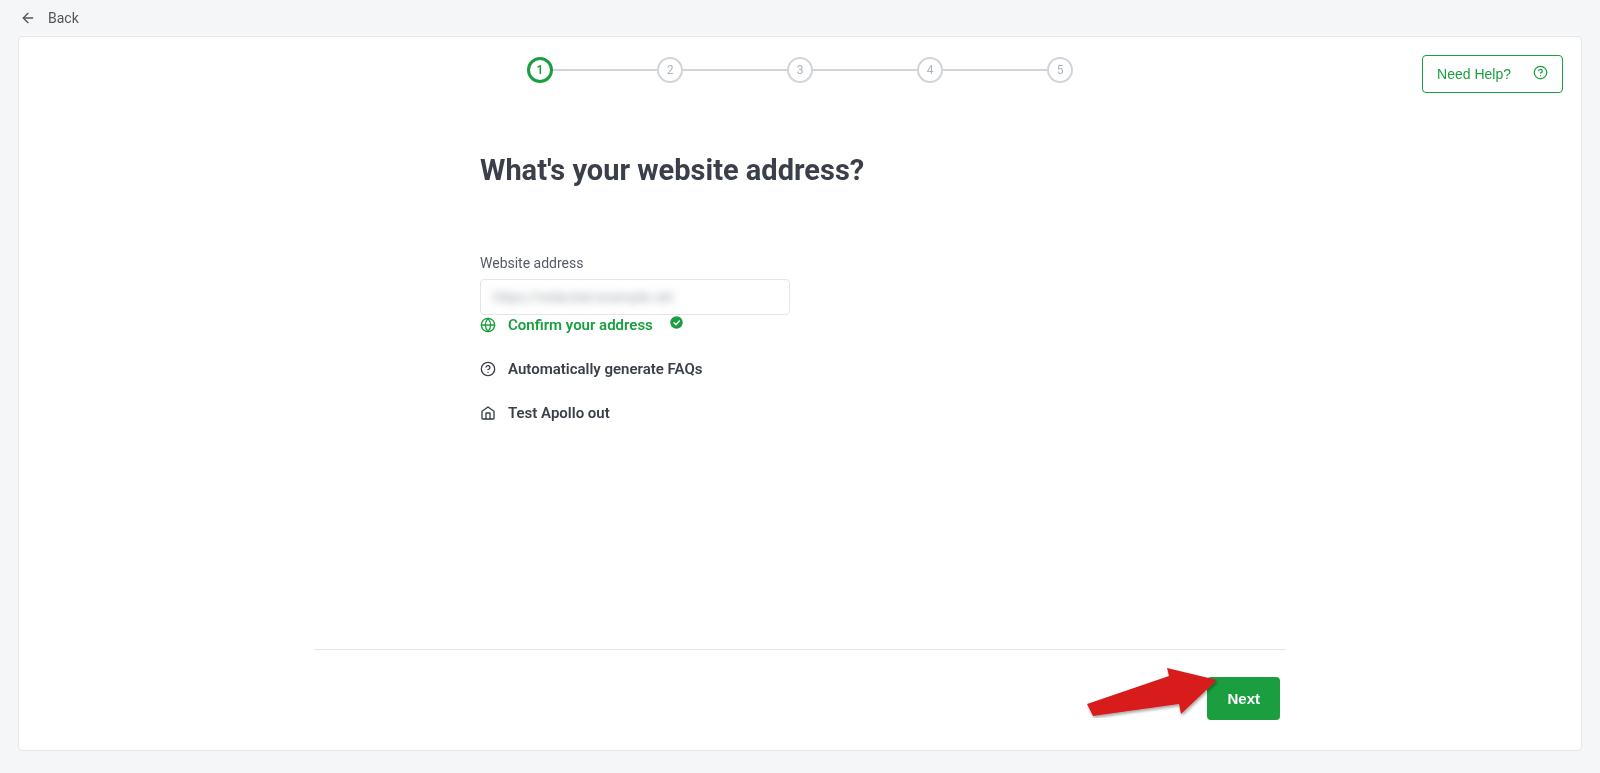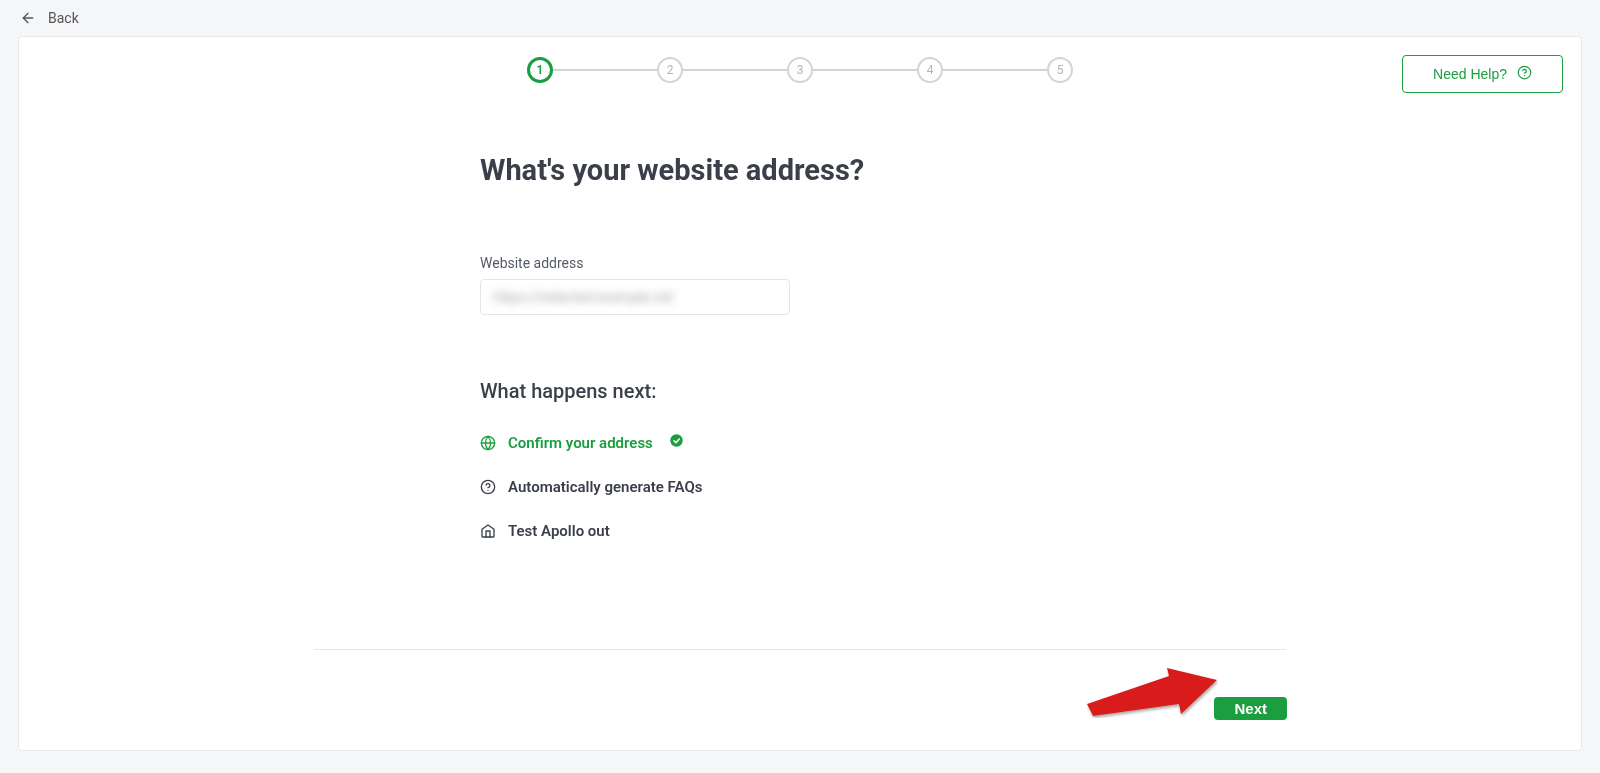--- a/index.html
+++ b/index.html
@@ -32,27 +32,27 @@
       position: relative;
       height: 715px;
     }
     .help-button {
       position: absolute;
       top: 18px;
       right: 18px;
       border: 1px solid #1a9e3f;
       background: #fff;
       color: #1a9e3f;
-      padding: 9px 30px;
+      padding: 9px 14px;
       border-radius: 4px;
       font-size: 14px;
       font-weight: 500;
       display: flex;
       align-items: center;
-      gap: 10px;
+      gap: 22px;
       cursor: pointer;
     }
     .stepper {
       display: flex;
       align-items: center;
       justify-content: center;
       padding-top: 20px;
       gap: 0;
     }
     .step-circle {
@@ -143,26 +143,26 @@
       position: absolute;
       bottom: 100px;
       left: 295px;
       right: 295px;
       height: 1px;
       background: #e5e7eb;
     }
     .next-button {
       position: absolute;
       bottom: 30px;
-      right: 294px;
+      right: 301px;
       background: #1a9e3f;
       color: #fff;
       border: none;
       border-radius: 4px;
-      padding: 3px 20px;
+      padding: 13px 20px;
       font-size: 15px;
       font-weight: 600;
       cursor: pointer;
     }
     .annotation-arrow {
       position: absolute;
       bottom: 28px;
       right: 362px;
       pointer-events: none;
     }
@@ -206,21 +206,20 @@
   </div>
 
   <div class="content">
     <h1 class="heading">What's your website address?</h1>
 
     <div class="field-label">Website address</div>
     <div class="url-input">
       <span class="blurred">https://redacted.example.net</span>
     </div>
 
-    <h2 class="subheading">What happens next:</h2>
 
     <div class="next-step green">
       <span class="icon">
         <svg width="16" height="16" viewBox="0 0 24 24" fill="none" stroke="#1a9e3f" stroke-width="2" stroke-linecap="round" stroke-linejoin="round">
             <circle cx="12" cy="12" r="10"></circle>
             <line x1="2" y1="12" x2="22" y2="12"></line>
             <path d="M12 2a15.3 15.3 0 0 1 4 10 15.3 15.3 0 0 1-4 10 15.3 15.3 0 0 1-4-10 15.3 15.3 0 0 1 4-10z"></path>
           </svg>
       </span>
       <span>Confirm your address</span>

